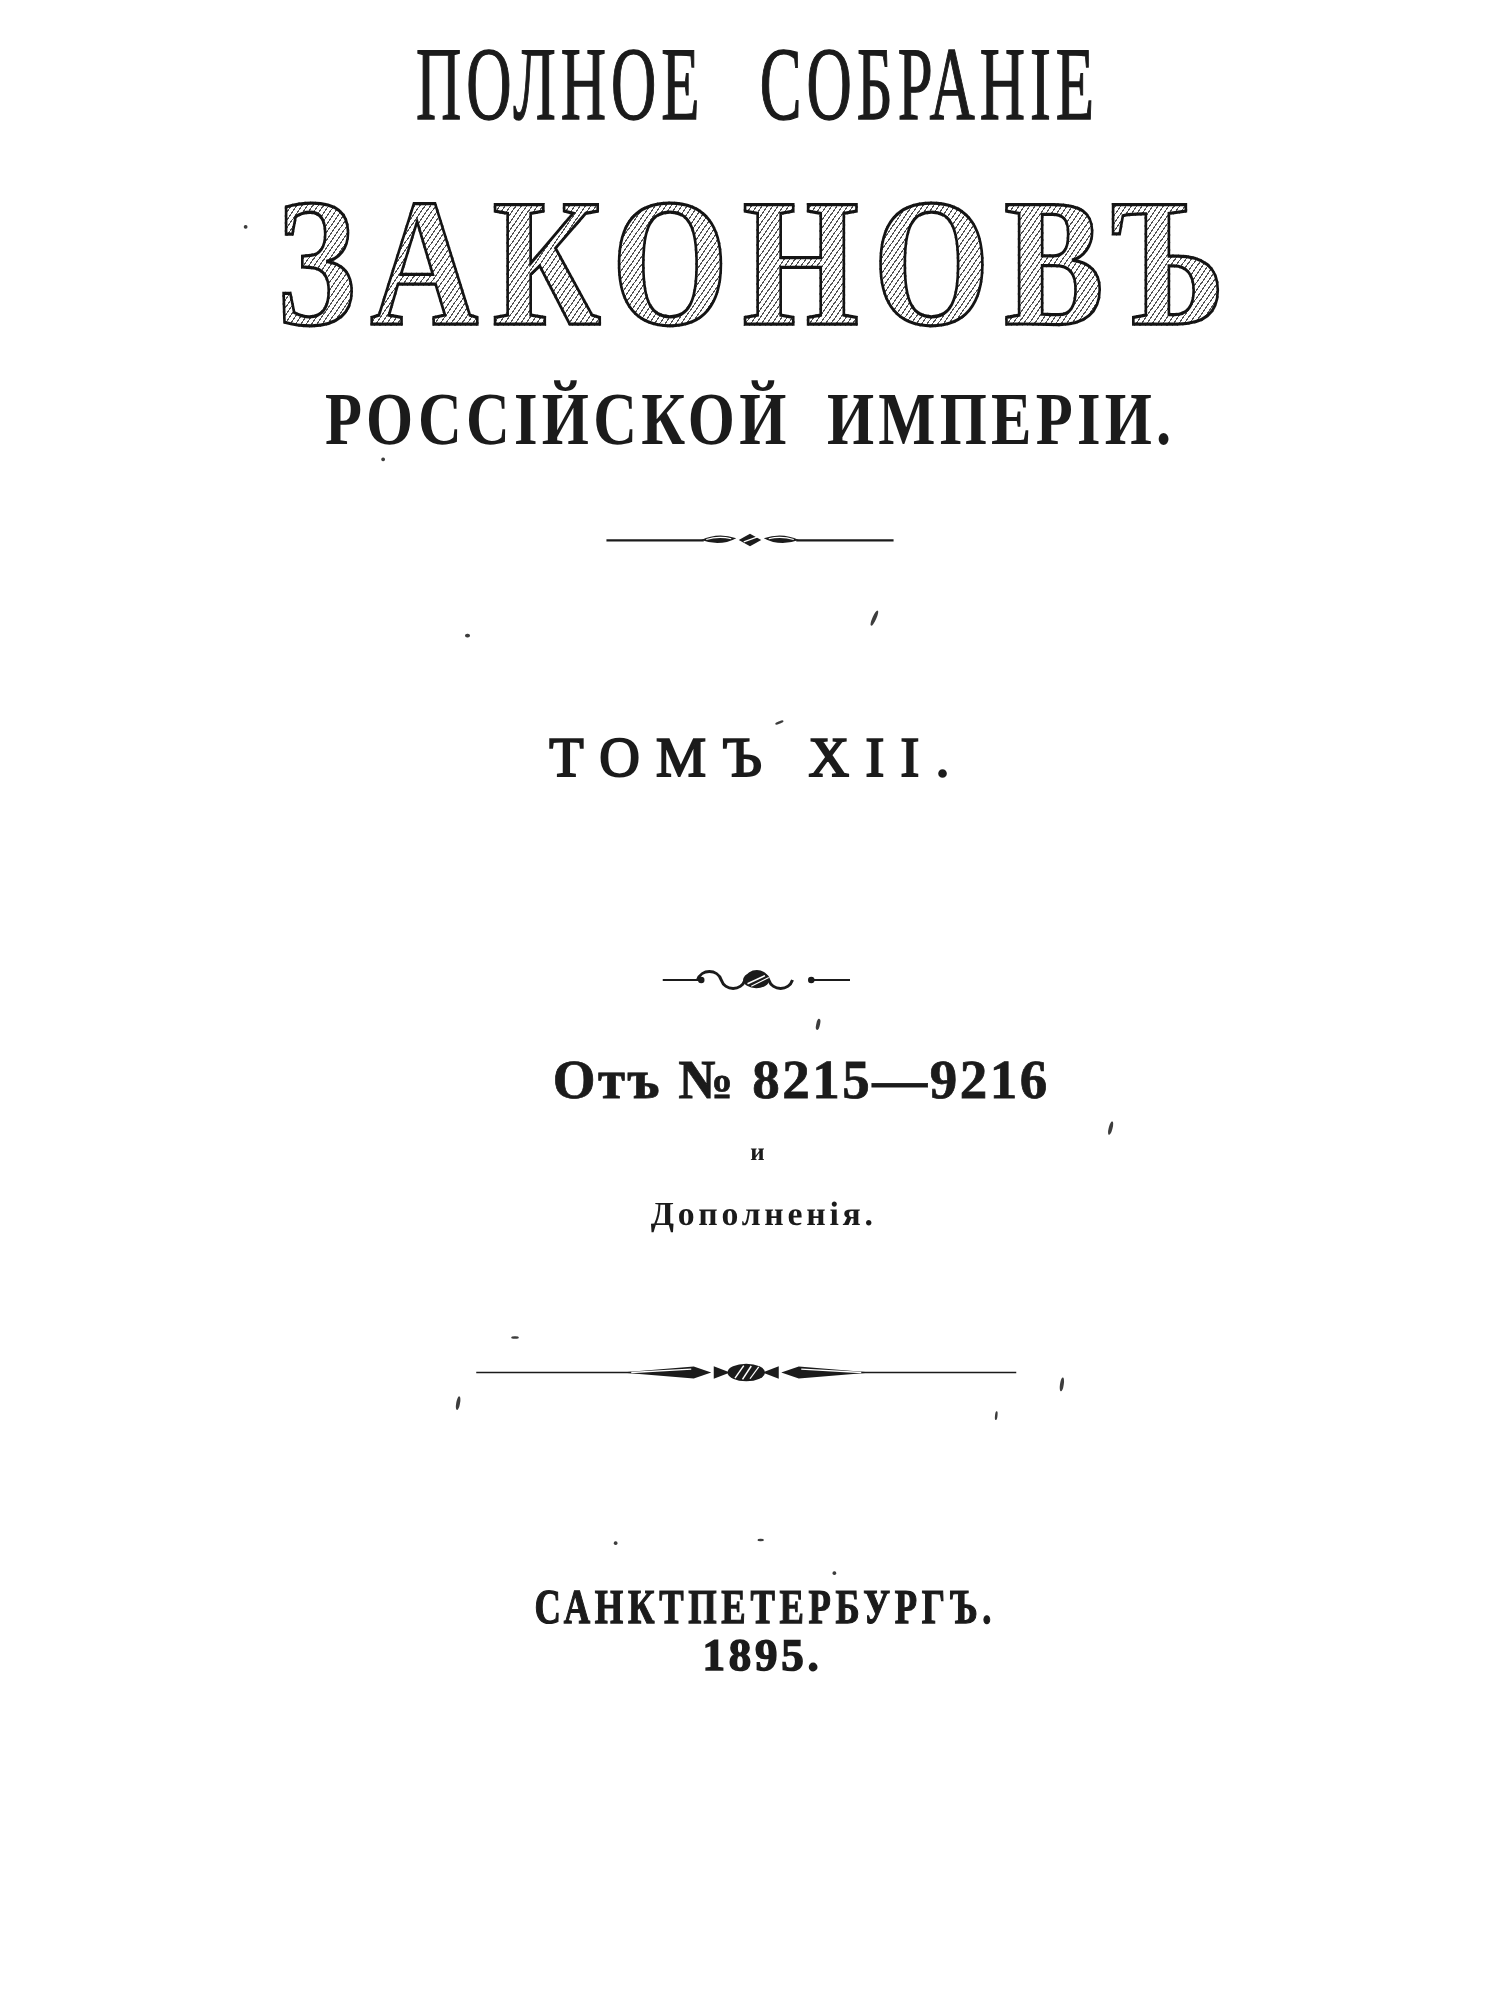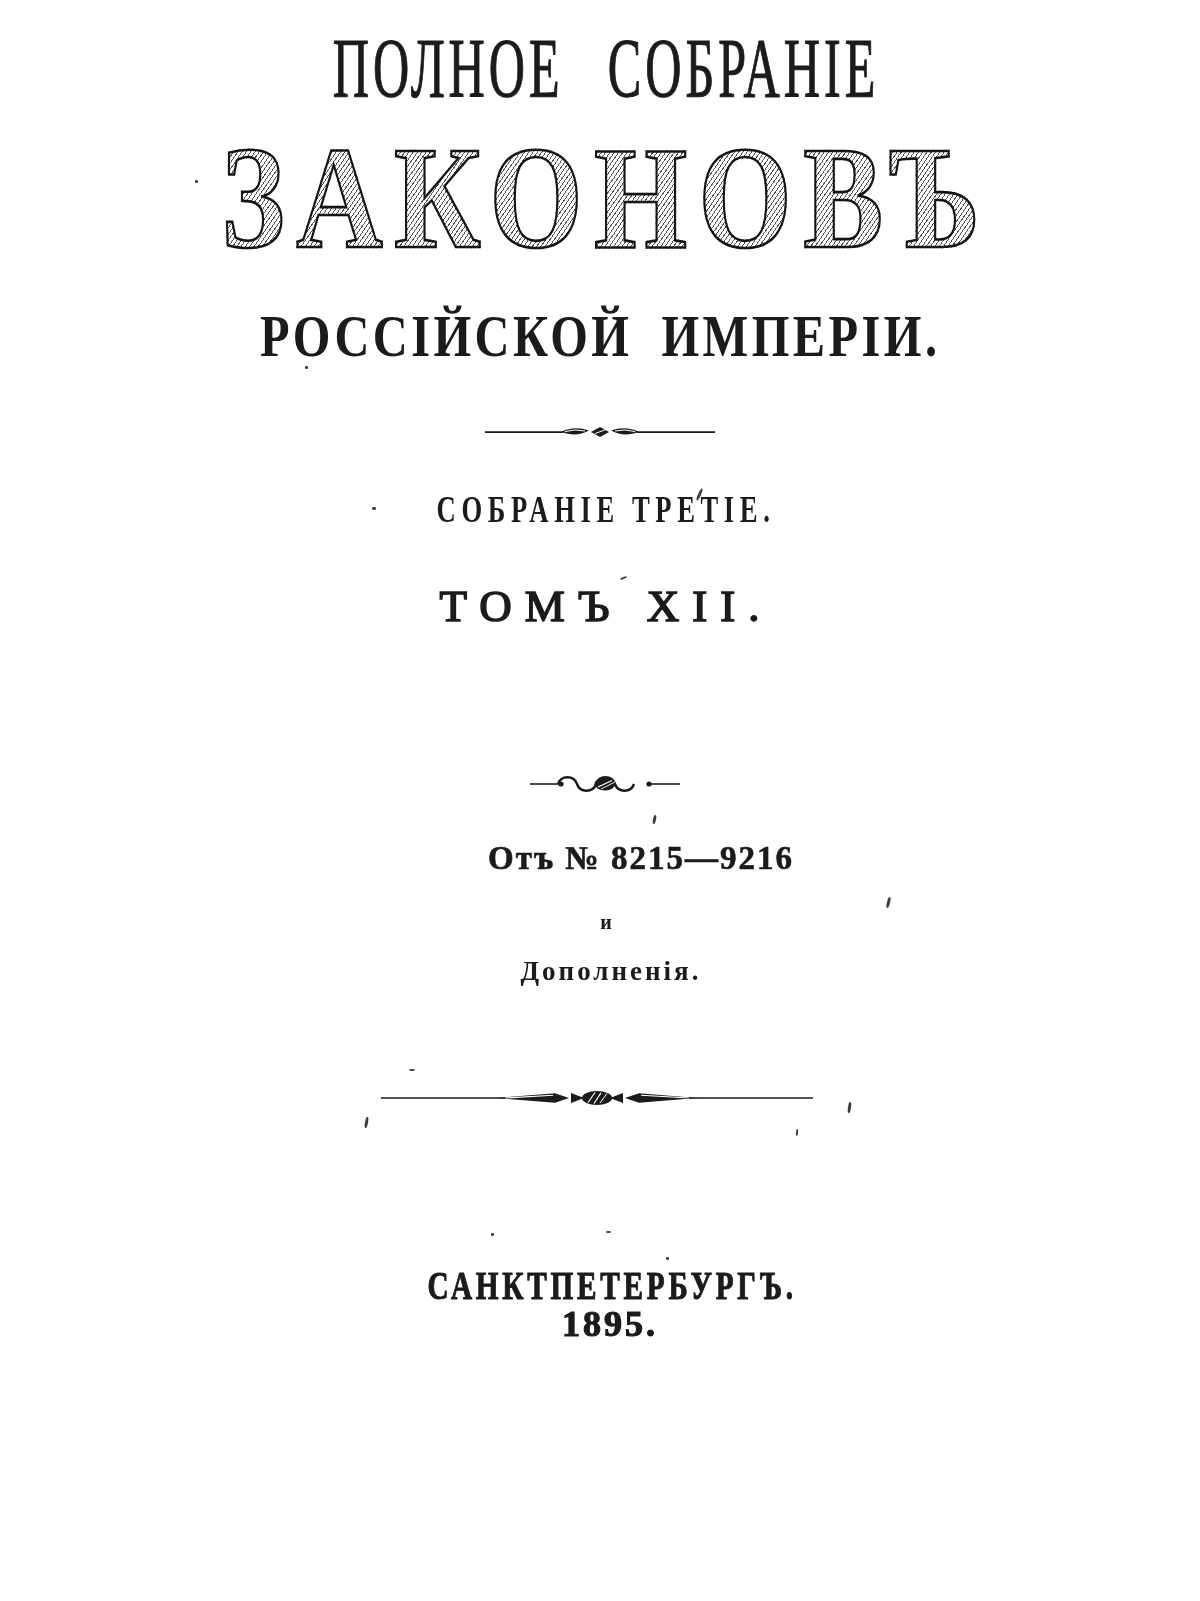--- a/index.html
+++ b/index.html
@@ -12,21 +12,21 @@
   }
   .row { position:absolute; left:0; width:100%; text-align:center; white-space:nowrap;padding-left:12px; }
   .t { display:inline-block; line-height:1; color:var(--ink); }
 
   
   .l-title1 { top:30px; }
   .l-title1 .t { font-size:76px; letter-spacing:6px; word-spacing:42px;
                  transform:scale(0.66,1.1); -webkit-text-stroke:1px var(--ink); }
 
   
-  .l-title2 { top:125px; }
+  .l-title2 { top:137px; }
   .l-title2 .t { font-size:146px; font-weight:700; letter-spacing:14px; transform:scale(0.82,1); }
   .engraved { color:#3a3a3a; }
   @supports ((-webkit-text-stroke:1px #000) and (-webkit-background-clip:text)) {
     .engraved {
       color:transparent;
       -webkit-text-stroke:2.6px #141414;
       background-image:repeating-linear-gradient(130deg, rgba(25,25,25,.75) 0 1px, rgba(255,255,255,0) 1px 4px);
       -webkit-background-clip:text; background-clip:text;
     }
   }
@@ -45,21 +45,21 @@
   .l-volume .t { font-size:45px; font-weight:400; letter-spacing:13px;
                  -webkit-text-stroke:1.6px var(--ink); }
 
   
   .l-year { top:657px; }
   .l-year .t { font-size:60px; font-weight:700; letter-spacing:9px;
                -webkit-text-stroke:2.2px var(--ink); transform:scale(1.05,1); }
 
   
   .l-range { top:842px; left:35px; }
-  .l-range .t { font-size:33px; font-weight:700; letter-spacing:2px;
+  .l-range .t { font-size:44px; font-weight:700; letter-spacing:2px;
                 -webkit-text-stroke:0.6px var(--ink); }
 
   
   .l-conj { top:912px; }
   .l-conj .t { font-size:20px; font-weight:700; }
 
   
   .l-supp { top:958px; left:5px; }
   .l-supp .t { font-size:27px; font-weight:700; letter-spacing:3px; }
 
@@ -103,23 +103,20 @@
     <path d="M0 8.2 H78" stroke="currentColor" stroke-width="1.8"></path>
     <path d="M152 8.2 H230" stroke="currentColor" stroke-width="1.8"></path>
     <path d="M76 8 Q89 1.5 104 6.5 Q91 13.5 76 8 Z" fill="currentColor"></path>
     <path d="M154 8 Q141 1.5 126 6.5 Q139 13.5 154 8 Z" fill="currentColor"></path>
     <path d="M80 7.6 Q90 4.5 100 7" stroke="#fff" stroke-width="1" fill="none"></path>
     <path d="M150 7.6 Q140 4.5 130 7" stroke="#fff" stroke-width="1" fill="none"></path>
     <path d="M106 8 l9 -5 9 5 -9 5 z" fill="currentColor"></path>
     <path d="M110 9.5 L121 5.5" stroke="#fff" stroke-width="1"></path>
   </svg>
 
-  <div class="row l-series">
-    <span class="t">СОБРАНІЕ ТРЕТІЕ.</span>
-  </div>
 
   <div class="row l-volume">
     <span class="t">ТОМЪ XII.</span>
   </div>
 
 
   <svg class="orn orn-2" viewBox="0 0 150 20" aria-hidden="true">
     <path d="M0 10 H30" stroke="currentColor" stroke-width="1.6"></path>
     <path d="M120 10 H150" stroke="currentColor" stroke-width="1.6"></path>
     <path d="M28 10 c3 -9 16 -9 19 0 c3 9 16 9 19 0 c3 -9 16 -9 19 0 c3 9 16 9 19 0" stroke="currentColor" stroke-width="2.4" fill="none"></path>

